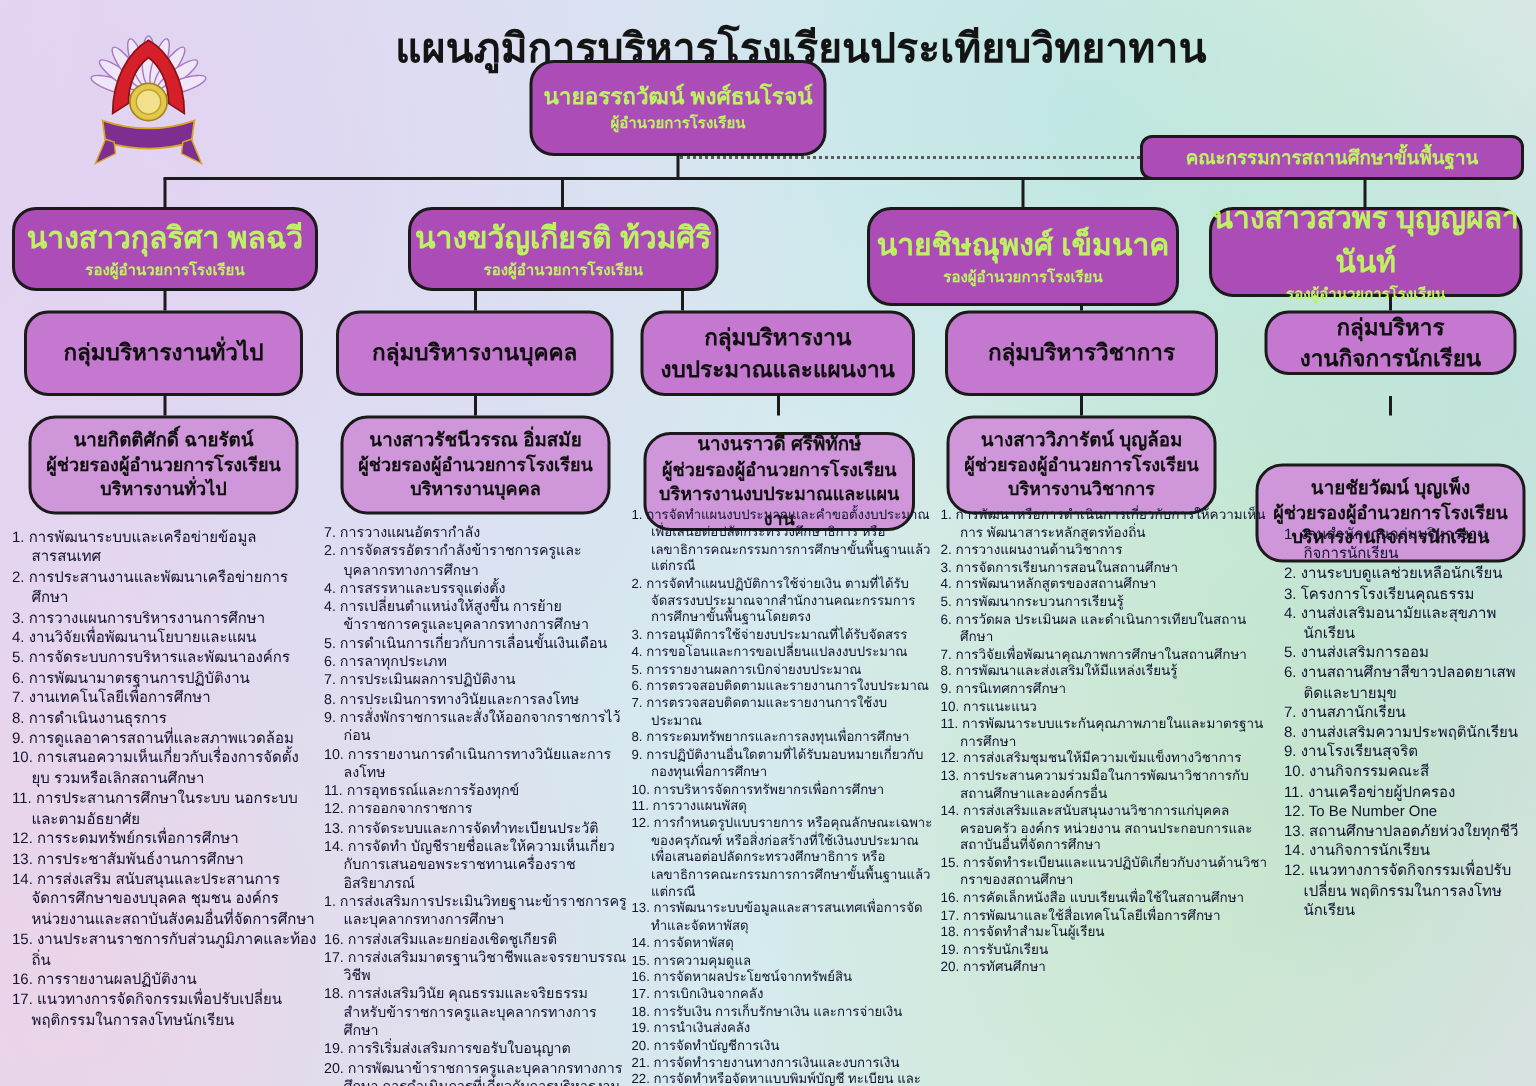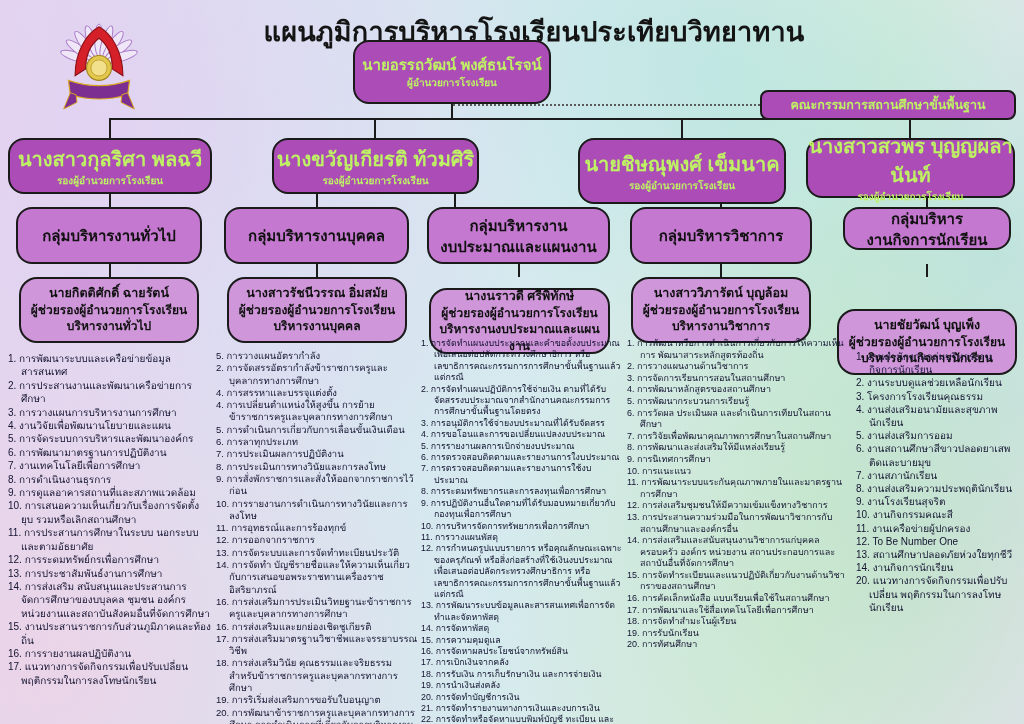--- a/index.html
+++ b/index.html
@@ -171,35 +171,35 @@
       <div class="duty">10. การเสนอความเห็นเกี่ยวกับเรื่องการจัดตั้ง ยุบ รวมหรือเลิกสถานศึกษา</div>
       <div class="duty">11. การประสานการศึกษาในระบบ นอกระบบและตามอัธยาศัย</div>
       <div class="duty">12. การระดมทรัพย์กรเพื่อการศึกษา</div>
       <div class="duty">13. การประชาสัมพันธ์งานการศึกษา</div>
       <div class="duty">14. การส่งเสริม สนับสนุนและประสานการจัดการศึกษาของบบุลคล ชุมชน องค์กร หน่วยงานและสถาบันสังคมอื่นที่จัดการศึกษา</div>
       <div class="duty">15. งานประสานราชการกับส่วนภูมิภาคและท้องถิ่น</div>
       <div class="duty">16. การรายงานผลปฏิบัติงาน</div>
       <div class="duty">17. แนวทางการจัดกิจกรรมเพื่อปรับเปลี่ยน พฤติกรรมในการลงโทษนักเรียน</div>
     </div>
   <div class="duties c2" style="left:216px;top:350px;width:202px;">
-      <div class="duty">5. การวางแผนอัตรากำลัง</div>
+      <div class="duty">7. การวางแผนอัตรากำลัง</div>
       <div class="duty">2. การจัดสรรอัตรากำลังข้าราชการครูและบุคลากรทางการศึกษา</div>
       <div class="duty">4. การสรรหาและบรรจุแต่งตั้ง</div>
       <div class="duty">4. การเปลี่ยนตำแหน่งให้สูงขึ้น การย้ายข้าราชการครูและบุคลากรทางการศึกษา</div>
       <div class="duty">5. การดำเนินการเกี่ยวกับการเลื่อนขั้นเงินเดือน</div>
       <div class="duty">6. การลาทุกประเภท</div>
       <div class="duty">7. การประเมินผลการปฏิบัติงาน</div>
       <div class="duty">8. การประเมินการทางวินัยและการลงโทษ</div>
       <div class="duty">9. การสั่งพักราชการและสั่งให้ออกจากราชการไว้ก่อน</div>
       <div class="duty">10. การรายงานการดำเนินการทางวินัยและการลงโทษ</div>
       <div class="duty">11. การอุทธรณ์และการร้องทุกข์</div>
       <div class="duty">12. การออกจากราชการ</div>
       <div class="duty">13. การจัดระบบและการจัดทำทะเบียนประวัติ</div>
       <div class="duty">14. การจัดทำ บัญชีรายชื่อและให้ความเห็นเกี่ยวกับการเสนอขอพระราชทานเครื่องราชอิสริยาภรณ์</div>
-      <div class="duty">16. การส่งเสริมการประเมินวิทยฐานะข้าราชการครูและบุคลากรทางการศึกษา</div>
+      <div class="duty">1. การส่งเสริมการประเมินวิทยฐานะข้าราชการครูและบุคลากรทางการศึกษา</div>
       <div class="duty">16. การส่งเสริมและยกย่องเชิดชูเกียรติ</div>
       <div class="duty">17. การส่งเสริมมาตรฐานวิชาชีพและจรรยาบรรณวิชีพ</div>
       <div class="duty">18. การส่งเสริมวินัย คุณธรรมและจริยธรรมสำหรับข้าราชการครูและบุคลากรทางการศึกษา</div>
       <div class="duty">19. การริเริ่มส่งเสริมการขอรับใบอนุญาต</div>
       <div class="duty">20. การพัฒนาข้าราชการครูและบุคลากรทางการศึกษา การดำเนินการที่เกี่ยวกับการบริหารงานบุคคล ให้เป็นไปตามกฎหมายว่าด้วยการนั้น</div>
     </div>
   <div class="duties c3" style="left:421px;top:338px;width:203px;">
       <div class="duty">1. การจัดทำแผนงบประมาณและคำขอตั้งงบประมาณเพื่อเสนอต่อปลัดกระทรวงศึกษาธิการ หรือเลขาธิการคณะกรรมการการศึกษาขั้นพื้นฐานแล้วแต่กรณี</div>
       <div class="duty">2. การจัดทำแผนปฏิบัติการใช้จ่ายเงิน ตามที่ได้รับจัดสรรงบประมาณจากสำนักงานคณะกรรมการการศึกษาขั้นพื้นฐานโดยตรง</div>
       <div class="duty">3. การอนุมัติการใช้จ่ายงบประมาณที่ได้รับจัดสรร</div>
@@ -253,16 +253,16 @@
       <div class="duty">5. งานส่งเสริมการออม</div>
       <div class="duty">6. งานสถานศึกษาสีขาวปลอดยาเสพติดและบายมุข</div>
       <div class="duty">7. งานสภานักเรียน</div>
       <div class="duty">8. งานส่งเสริมความประพฤตินักเรียน</div>
       <div class="duty">9. งานโรงเรียนสุจริต</div>
       <div class="duty">10. งานกิจกรรมคณะสี</div>
       <div class="duty">11. งานเครือข่ายผู้ปกครอง</div>
       <div class="duty">12. To Be Number One</div>
       <div class="duty">13. สถานศึกษาปลอดภัยห่วงใยทุกชีวี</div>
       <div class="duty">14. งานกิจการนักเรียน</div>
-      <div class="duty">20. แนวทางการจัดกิจกรรมเพื่อปรับเปลี่ยน พฤติกรรมในการลงโทษนักเรียน</div>
+      <div class="duty">12. แนวทางการจัดกิจกรรมเพื่อปรับเปลี่ยน พฤติกรรมในการลงโทษนักเรียน</div>
     </div>
 
 </div>
 
 </body></html>

